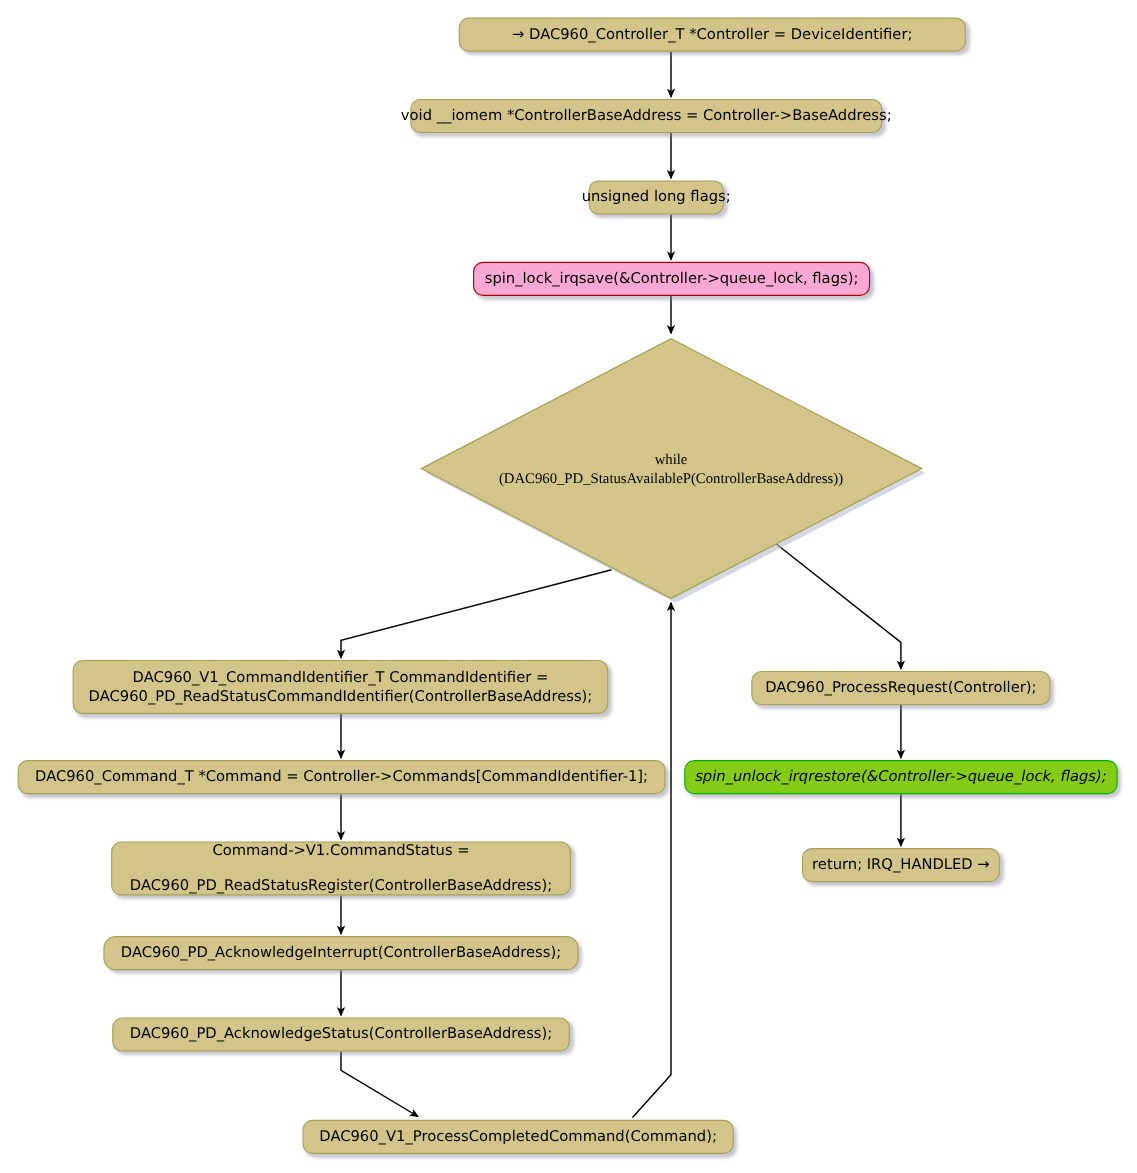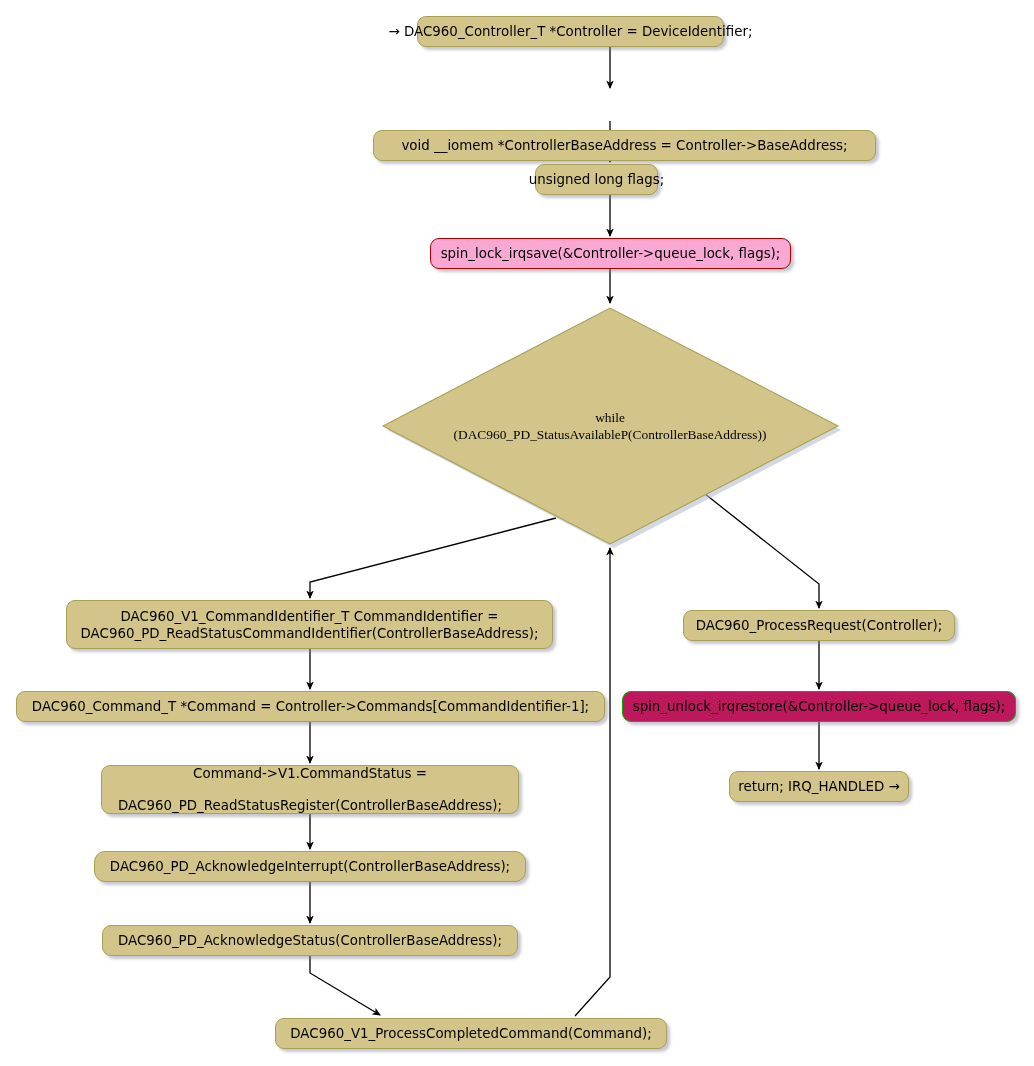--- a/index.html
+++ b/index.html
@@ -43,22 +43,23 @@
     padding: 3px 9px;
     white-space: pre;
     box-shadow: 3px 3px 3px rgba(130,130,150,0.45);
     z-index: 2;
   }
   .node.red {
     background: #f9a8d4;
     border-color: #B00000;
   }
   .node.green {
-    background: #be185d;
+    background: #84cc16;
     border-color: #00B000;
+    font-style: italic;
   }
   .diamond-wrap {
     position: absolute;
     z-index: 2;
     font-family: Liberation Serif, serif;
   }
   .diamond-wrap svg {
     position: absolute;
     left: 0; top: 0;
   }
@@ -111,23 +112,23 @@
 
     <path d="M 575 1016 L 610 977 L 610 548" fill="none" stroke="#000" stroke-width="1.3" marker-end="url(#arrowhead)"></path>
 
     <path d="M 700 490 L 819 584 L 819 608" fill="none" stroke="#000" stroke-width="1.3" marker-end="url(#arrowhead)"></path>
 
     <line x1="819" y1="641" x2="819" y2="689" stroke="#000" stroke-width="1.3" marker-end="url(#arrowhead)"></line>
 
     <line x1="819" y1="722" x2="819" y2="769" stroke="#000" stroke-width="1.3" marker-end="url(#arrowhead)"></line>
   </svg>
 
-  <div class="node" style="left:417px; top:16px; width:307px; height:31px;">→ DAC960_Controller_T *Controller = DeviceIdentifier;</div>
+  <div class="node" style="left:417px; top:16px; width:461px; height:31px;">→ DAC960_Controller_T *Controller = DeviceIdentifier;</div>
 
-  <div class="node" style="left:373px; top:90px; width:503px; height:31px;margin-top:40px;">void __iomem *ControllerBaseAddress = Controller-&gt;BaseAddress;</div>
+  <div class="node" style="left:373px; top:90px; width:429px; height:31px;">void __iomem *ControllerBaseAddress = Controller-&gt;BaseAddress;</div>
 
   <div class="node" style="left:535px; top:164px; width:123px; height:31px;">unsigned long flags;</div>
 
   <div class="node red" style="left:430px; top:238px; width:361px; height:31px;">spin_lock_irqsave(&amp;Controller-&gt;queue_lock, flags);</div>
 
   <div class="diamond-wrap" style="left:379px; top:304px; width:464px; height:244px;">
     <svg width="464" height="244" viewBox="0 0 464 244">
       <polygon points="235,244 462,126 235,8 8,126" fill="#AFB8CC" opacity="0.55"></polygon>
       <polygon points="231,240 459,122 231,4 4,122" fill="#D3C58A" stroke="#A8A054" stroke-width="1.1"></polygon>
     </svg>

